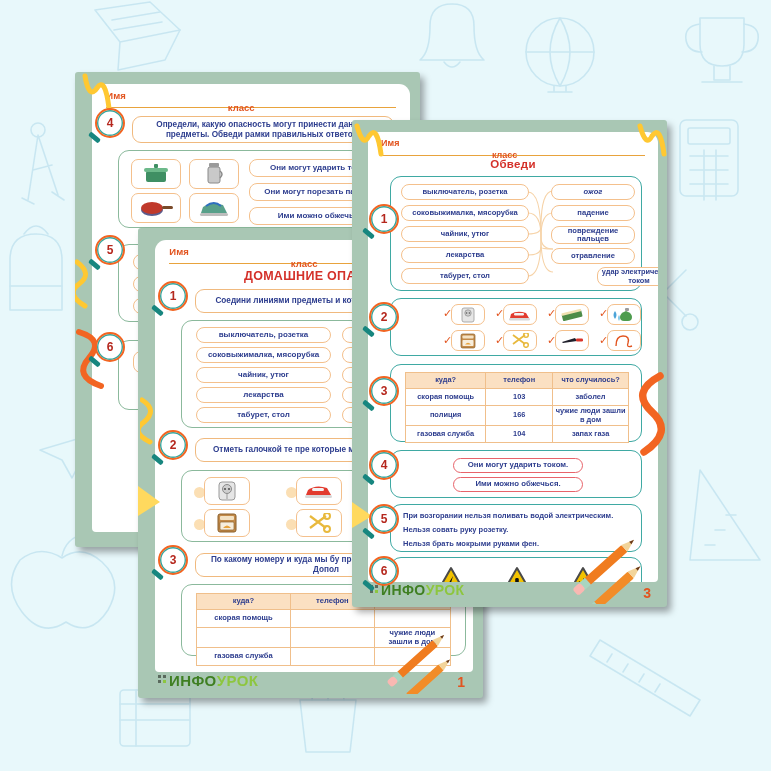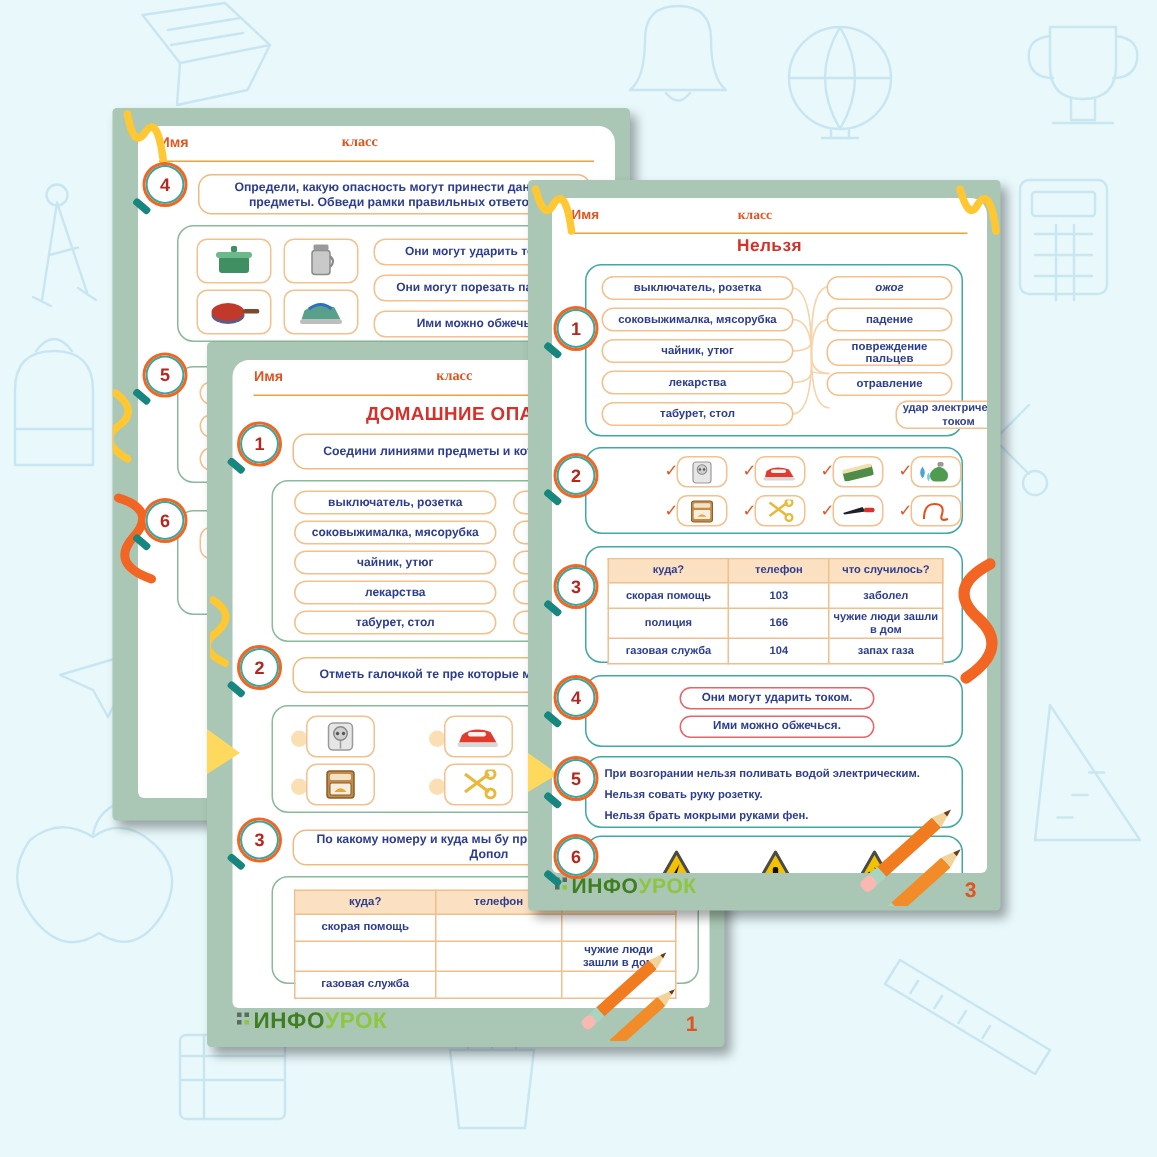--- a/index.html
+++ b/index.html
@@ -26,21 +26,21 @@
     overflow:hidden;
   }
   .page-inner{position:absolute;inset:0;}
 
   
   .idrow{
     position:absolute;left:4.5%;right:4.5%;top:6px;height:17px;
     border-bottom:1.4px solid #e8a33d;
   }
   .idrow .imya{position:absolute;left:0;top:0;color:#e2541f;font-weight:bold;}
-  .idrow .klass{position:absolute;left:42%;top:0;color:#e2541f;font-weight:bold;font-family:Liberation Serif, serif;}
+  .idrow .klass{position:absolute;left:42%;top:12px;color:#e2541f;font-weight:bold;}
 
   .doctitle{
     position:absolute;left:0;right:0;text-align:center;
     color:#d4312a;font-weight:bold;letter-spacing:.3px;
   }
 
   
   .prompt{
     position:absolute;
     border:1.2px solid #f0b97e;border-radius:9px;background:#fff;
@@ -436,21 +436,21 @@
   </div>
 </div>
 
 <div class="card" style="left:352px;top:120px;width:315px;height:487px;border-radius:3px;">
   <div class="page" style="left:16px;top:12px;width:290px;height:450px;">
     <div class="page-inner">
       <div class="idrow" style="font-size:9px;">
         <span class="imya">Имя</span>
         <span class="klass">класс</span>
       </div>
-      <div class="doctitle" style="top:26px;font-size:11.5px;">Нельзя</div>
+      <div class="doctitle" style="top:26px;font-size:11.5px;">Обведи</div>
 
       <div class="block" style="left:22px;top:44px;width:252px;height:115px;">
         <svg style="position:absolute;left:0;top:0;" width="252" height="115" viewBox="0 0 252 115">
           <g fill="none" stroke="#f6d3a8" stroke-width="1.1">
             <path d="M137 15 Q150 15 150 60 Q150 95 162 95"></path>
             <path d="M137 36 Q150 36 150 60 Q150 72 162 72"></path>
             <path d="M137 57 Q150 57 150 50 Q150 14 162 14"></path>
             <path d="M137 78 Q150 78 150 70 Q150 72 162 72"></path>
             <path d="M137 99 Q150 99 150 60 Q150 36 162 36"></path>
           </g>

